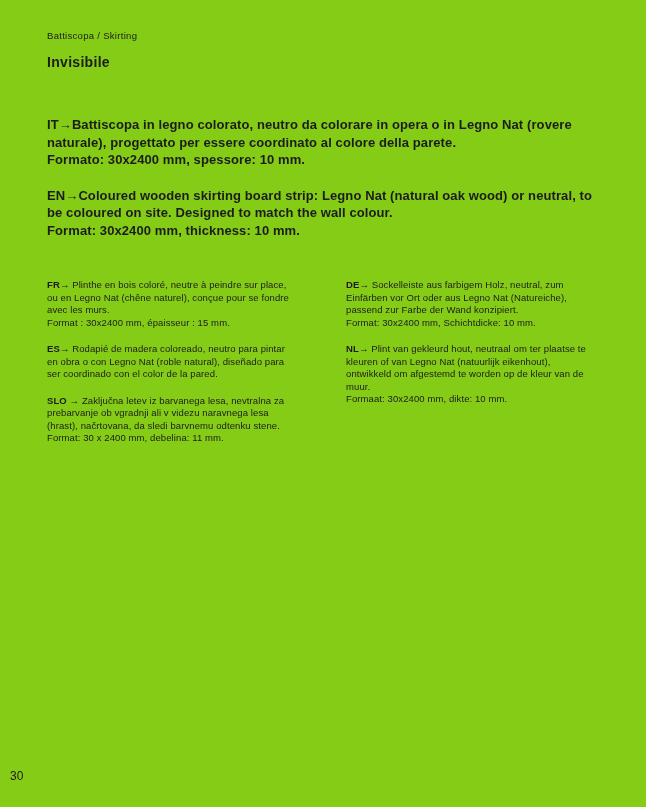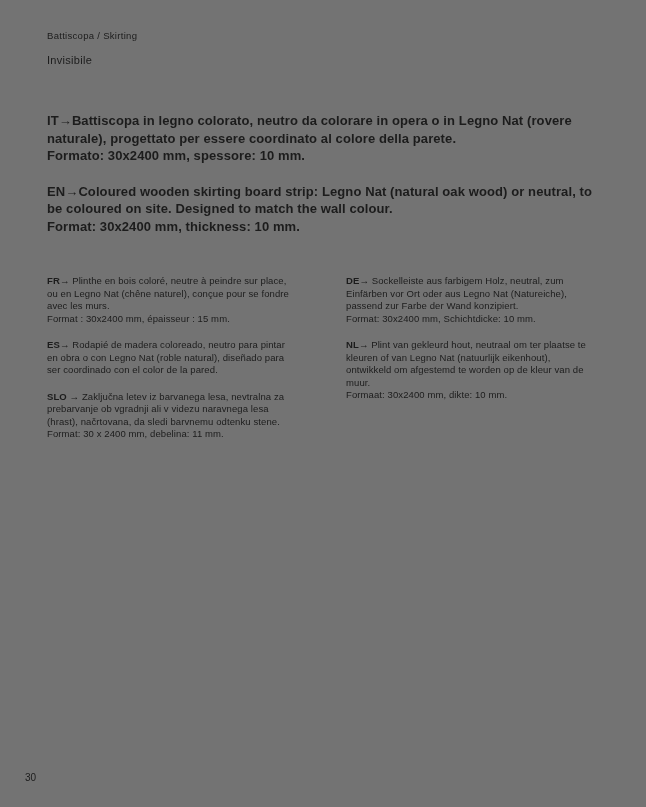--- a/index.html
+++ b/index.html
@@ -3,32 +3,32 @@
 <meta charset="utf-8">
 <style>
   * { margin: 0; padding: 0; box-sizing: border-box; }
   html, body { background: #e8e8e8; }
   body { font-family: "Liberation Sans", sans-serif; color: #1c1c1c; }
   .page {
     position: relative;
     width: 646px;
     height: 807px;
     margin: 0 auto;
-    background: #737373;
+    background: #84cc16;
     padding: 30px 50px 0 47px;
     overflow: hidden;
   }
   .breadcrumb {
     font-size: 9.5px;
     letter-spacing: 0.3px;
     color: #1c1c1c;
   }
   .title {
-    font-size: 11px;
-    font-weight: normal;
+    font-size: 14px;
+    font-weight: bold;
     letter-spacing: 0.3px;
     margin-top: 13px;
   }
   .intro-section { margin-top: 46px; }
   .intro-block {
     font-weight: bold;
     font-size: 13px;
     line-height: 17.5px;
     max-width: 548px;
     margin-bottom: 18px;
@@ -45,23 +45,23 @@
     font-size: 9.5px;
     line-height: 12.5px;
     margin-bottom: 14px;
     letter-spacing: 0.1px;
   }
   .lang-label { font-weight: bold; }
   .arrow { font-weight: normal; }
   .format-line { display: block; }
   .page-number {
     position: absolute;
-    left: 25px;
+    left: 10px;
     bottom: 24px;
-    font-size: 10px;
+    font-size: 12px;
     color: #1c1c1c;
   }
 </style>
 </head>
 <body>
 
 <div class="page">
 
   <header>
     <div class="breadcrumb">Battiscopa / Skirting</div>

